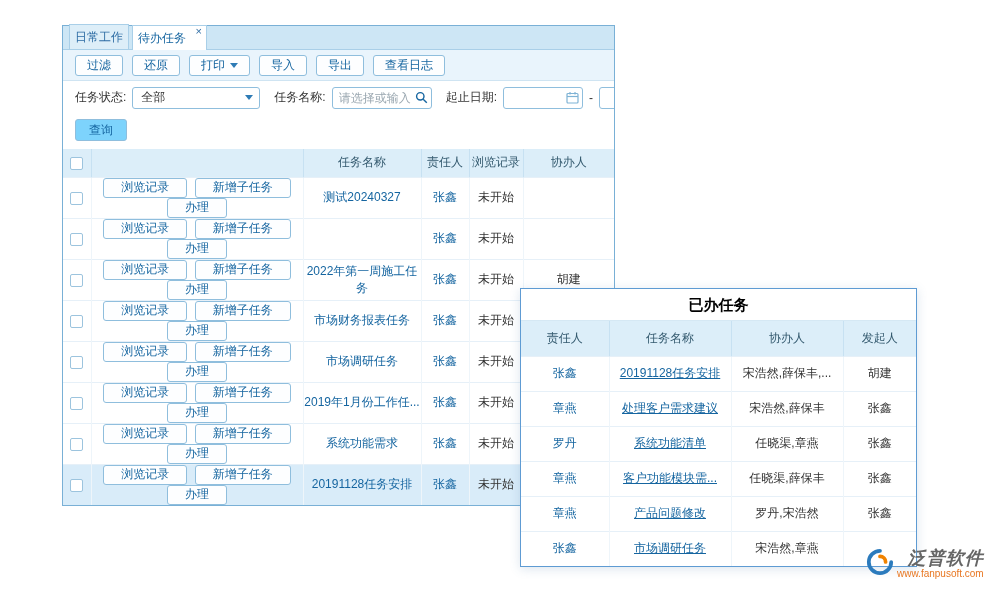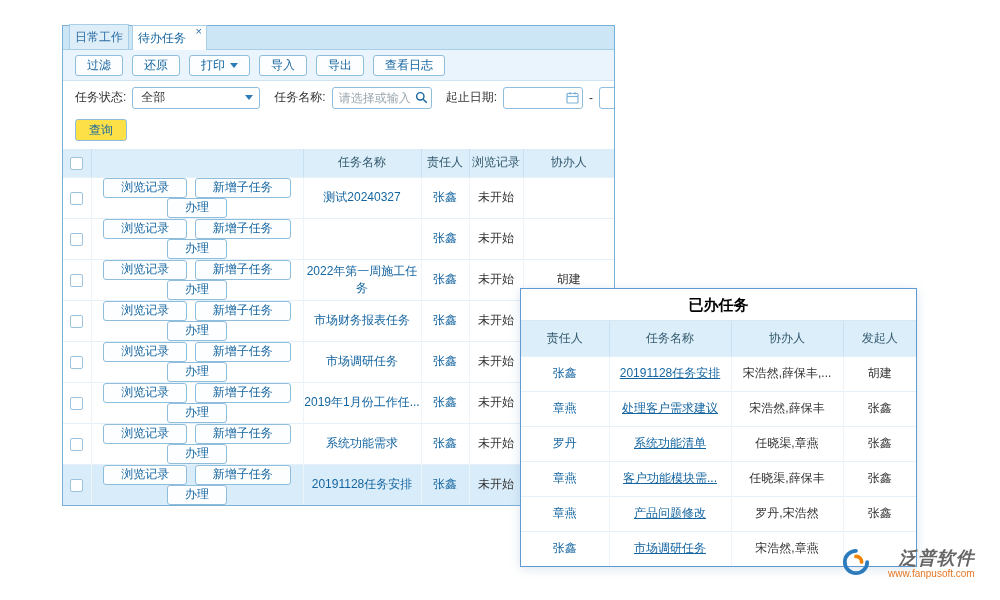--- a/index.html
+++ b/index.html
@@ -36,21 +36,21 @@
   .input-wrap { position:relative; flex-shrink:0; }
   .input-wrap input { width:100px; height:22px; border:1px solid #8fbedd; border-radius:3px;
                       font-size:12px; padding:0 20px 0 6px; color:#0369a1;
                       font-family:"Liberation Sans", sans-serif; }
   .input-wrap input::placeholder { color:#9aa7b0; }
   .input-wrap.date input { width:80px; }
   .icon-in-input { position:absolute; right:4px; top:4px; }
   .dash { flex-shrink:0; }
 
   .query-row { padding:5px 12px 8px; }
-  .qbtn { height:22px; padding:0 13px; background:#fde047; border:1px solid #8fbedd;
+  .qbtn { height:22px; padding:0 13px; background:#7dd3fc; border:1px solid #8fbedd;
           border-radius:3px; color:#1565a0; font-size:12px; cursor:pointer; }
 
   table { width:100%; border-collapse:collapse; font-size:12px; table-layout:fixed; }
   .todo-table thead tr { background:#dceef9; height:28px; }
   .todo-table th { font-weight:normal; color:#33596e; text-align:center;
                    border-right:1px solid rgba(160,200,228,0.35); }
   .todo-table th:last-child { border-right:none; }
   .todo-table tbody tr { height:29px; border-top:1px solid #e6f0f8; background:#fff; }
   .todo-table tbody tr.hl { background:#d9ecf9; }
   .todo-table td { text-align:center; color:#333; border-right:1px solid #eef5fa; overflow:hidden; }
@@ -80,22 +80,22 @@
   .done-table th:last-child { border-right:none; }
   .done-table tbody tr { height:35px; border-top:1px solid #e6f0f8; }
   .done-table td { text-align:center; color:#333; border-right:1px solid #eef5fa; overflow:hidden; }
   .done-table td:last-child { border-right:none; }
   .dcol-owner { width:88px; }
   .dcol-name  { width:122px; }
   .dcol-assist{ width:112px; }
   a.dlink { color:#1565a0; text-decoration:underline; cursor:pointer; }
 
   
-  .branding { position:absolute; left:842px; top:548px; z-index:30; display:flex;
-              align-items:flex-start; gap:18px;justify-content:center; }
+  .branding { position:absolute; left:866px; top:548px; z-index:30; display:flex;
+              align-items:flex-start; gap:3px;justify-content:center; }
   .brand-text { display:flex; flex-direction:column; align-items:flex-end; }
   .brand-name { font-size:18px; font-weight:bold; color:#666; font-style:italic;
                 letter-spacing:1px; line-height:20px; }
   .brand-url { font-size:10px; color:#e87722; line-height:12px; }
 </style>
 </head>
 <body>
 
 <div class="stage">
 

